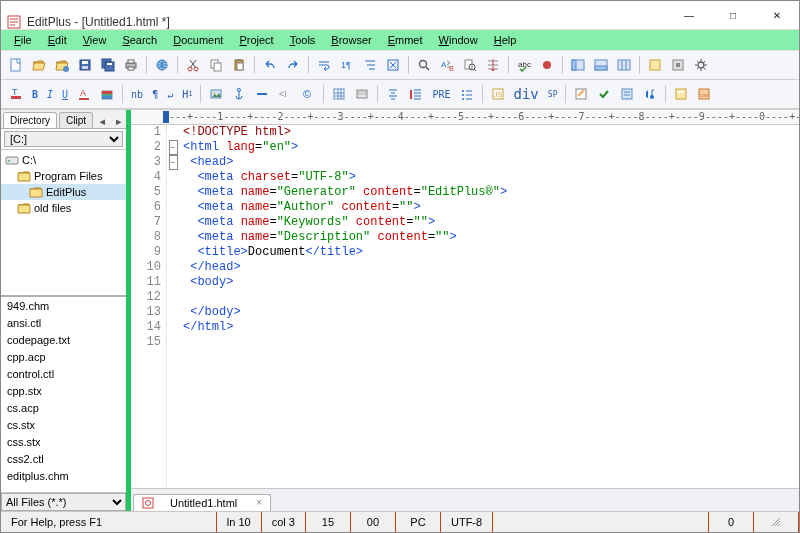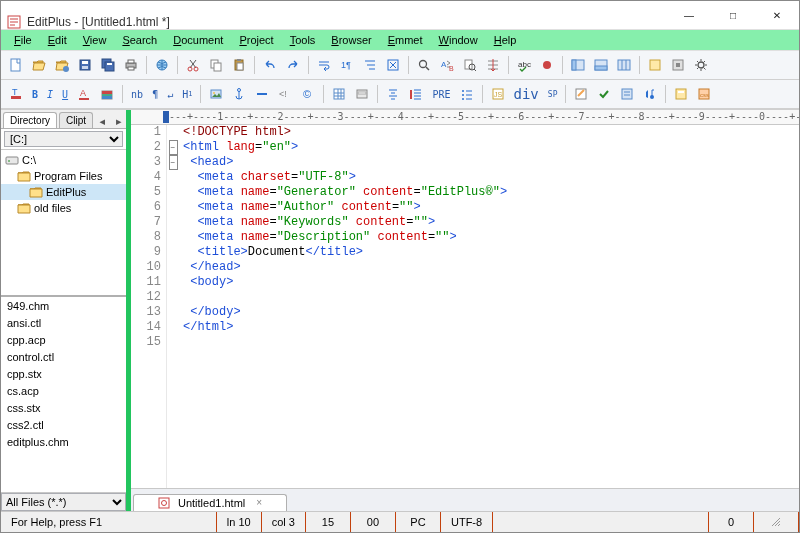--- a/index.html
+++ b/index.html
@@ -44,21 +44,21 @@
 .fold div{height:15px;display:flex;align-items:center;justify-content:center}
 .fbox{width:9px;height:9px;border:1px solid #888;font-size:8px;line-height:7px;text-align:center;color:#555;box-sizing:border-box}
 .lines{flex:1;padding-left:4px;white-space:pre}
 .lines div{height:15px}
 .t-tag{color:#1d4ed8}
 .t-attr{color:#cc0000}
 .t-str{color:#008800}
 .t-doc{color:#8b0000}
 .t-txt{color:#000}
 .doctabs{height:22px;background:#eef0f4;border-top:1px solid #c8c8c8;display:flex;align-items:flex-end;padding:0 2px}
-.doctab{display:flex;align-items:flex-start;gap:8px;padding:2px 24px;border:1px solid #b0b0b0;border-bottom:none;background:#fff;font-size:11px;border-radius:3px 3px 0 0}
+.doctab{display:flex;align-items:flex-start;gap:16px;padding:2px 8px;border:1px solid #b0b0b0;border-bottom:none;background:#fff;font-size:11px;border-radius:3px 3px 0 0}
 .doctab .dico{width:12px;height:12px}
 .doctab .x{color:#888;font-size:10px;margin-left:3px}
 .statusbar{height:20px;border-top:1px solid #c8c8c8;background:#f0f0f0;display:flex;align-items:center;font-size:11px}
 .statusbar .cell{padding:0 10px;border-right:1px solid #c2410c;height:100%;display:flex;align-items:center}
 .statusbar .grow{flex:1}
 .statusbar .cell.sm{padding:0 8px;min-width:28px;justify-content:center}
 </style>
 </head>
 <body>
 
@@ -456,24 +456,26 @@
             <span class="folder-ico"><svg width="14" height="12">
                 <path d="M1 3h4l1-1h6v1H1z" fill="#f3c552" stroke="#b8892b"></path>
                 <path d="M1 3h12v8H1z" fill="#ffe08a" stroke="#b8892b"></path>
               </svg></span>
             <span>old files</span>
           </div>
         </div>
       <div class="lp-files">
           <div class="file-row">949.chm</div>
           <div class="file-row">ansi.ctl</div>
+          <div class="file-row">codepage.txt</div>
           <div class="file-row">cpp.acp</div>
           <div class="file-row">control.ctl</div>
           <div class="file-row">cpp.stx</div>
           <div class="file-row">cs.acp</div>
+          <div class="file-row">cs.stx</div>
           <div class="file-row">css.stx</div>
           <div class="file-row">css2.ctl</div>
           <div class="file-row">editplus.chm</div>
         </div>
       <div class="lp-filter">
         <select><option>All Files (*.*)</option></select>
       </div>
     </div>
 
     <div class="editor">

